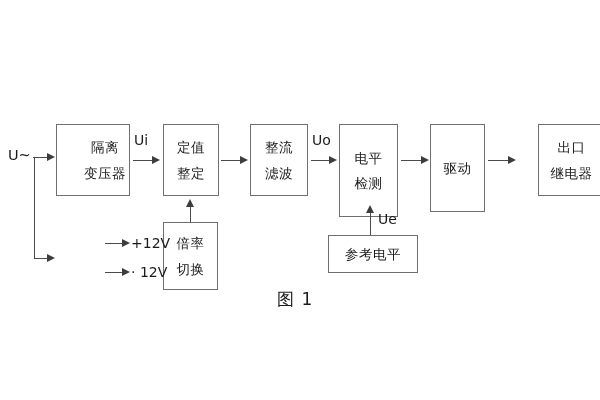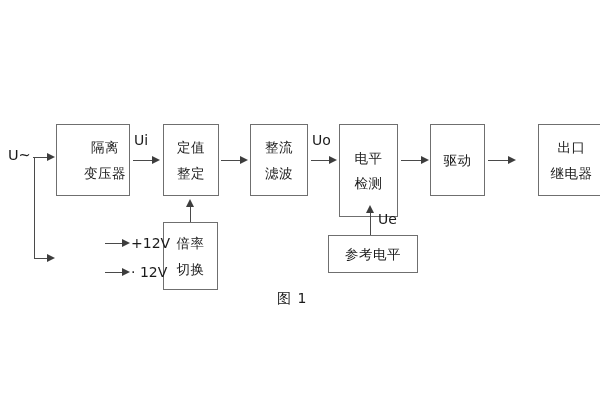--- a/index.html
+++ b/index.html
@@ -41,21 +41,21 @@
     position: absolute;
     color: #1a1a1a;
     font-size: 14px;
     white-space: nowrap;
     line-height: 1;
   }
   .label.big { font-size: 14.5px; }
   .caption {
     position: absolute;
     color: #1a1a1a;
-    font-size: 14px;
+    font-size: 17px;
     white-space: nowrap;
     line-height: 1;
     letter-spacing: 1px;
   }
 
   
   .hline {
     position: absolute;
     height: 0;
     border-top: 1.4px solid #4a4a4a;
@@ -110,21 +110,21 @@
   <div class="block" style="left:250px; top:124px; width:58px; height:72px;">
     <span class="ln">整流</span>
     <span class="ln">滤波</span>
   </div>
 
   <div class="block" style="left:339px; top:124px; width:59px; height:93px;">
     <span class="ln">电平</span>
     <span class="ln">检测</span>
   </div>
 
-  <div class="block" style="left:430px; top:124px; width:55px; height:72px;">
+  <div class="block" style="left:430px; top:124px; width:55px; height:88px;">
     <span class="ln">驱动</span>
   </div>
 
   <div class="block" style="left:518px; top:124px; width:67px; height:72px;margin-left:20px;">
     <span class="ln">出口</span>
     <span class="ln">继电器</span>
   </div>
 
 
   <div class="block" style="left:163px; top:222px; width:55px; height:68px;">

